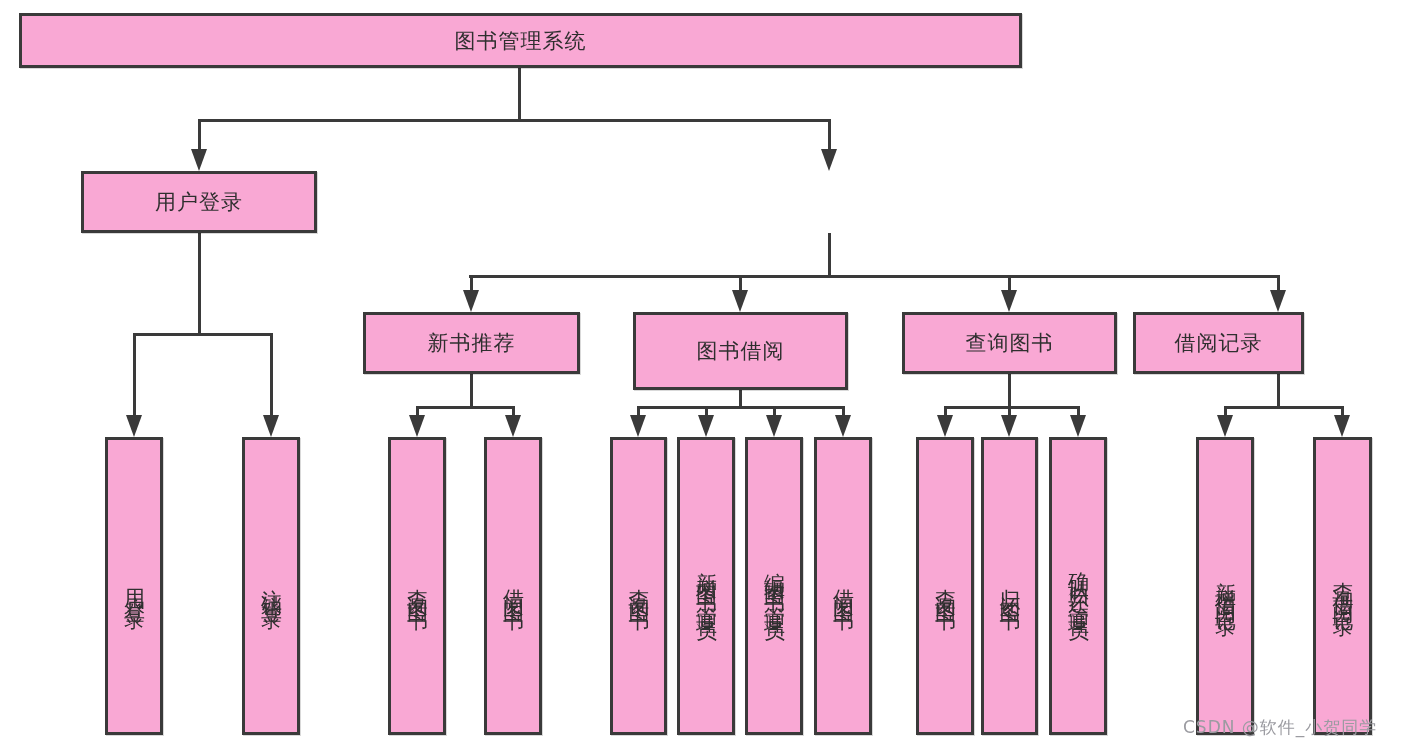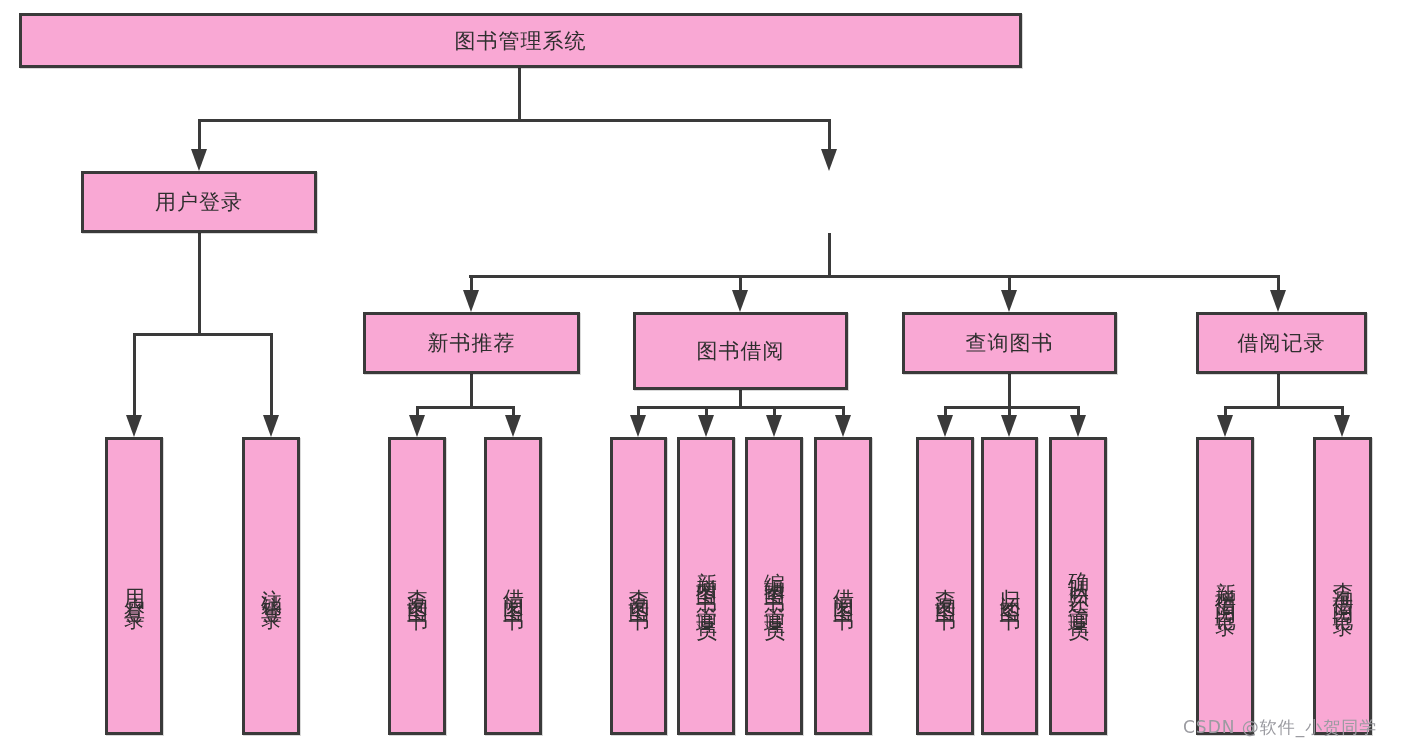--- a/index.html
+++ b/index.html
@@ -25,21 +25,21 @@
 
 <div class="stage">
 
   <div class="box hbox" style="left:19px;top:13px;width:1003px;height:55px">图书管理系统</div>
 
   <div class="box hbox" style="left:81px;top:171px;width:236px;height:62px">用户登录</div>
 
   <div class="box hbox" style="left:363px;top:312px;width:217px;height:62px">新书推荐</div>
   <div class="box hbox" style="left:633px;top:312px;width:215px;height:78px">图书借阅</div>
   <div class="box hbox" style="left:902px;top:312px;width:215px;height:62px">查询图书</div>
-  <div class="box hbox" style="left:1196px;top:312px;width:171px;height:62px">借阅记录</div>
+  <div class="box hbox" style="left:1133px;top:312px;width:171px;height:62px">借阅记录</div>
 
   <div class="box vbox" style="left:105px;top:437px;width:58px;height:298px">用户登录</div>
   <div class="box vbox" style="left:242px;top:437px;width:58px;height:298px">注销登录</div>
 
   <div class="box vbox" style="left:388px;top:437px;width:58px;height:298px">查询图书</div>
   <div class="box vbox" style="left:484px;top:437px;width:58px;height:298px">借阅图书</div>
 
   <div class="box vbox" style="left:610px;top:437px;width:57px;height:298px">查询图书</div>
   <div class="box vbox" style="left:677px;top:437px;width:58px;height:298px">新增图书（管理员）</div>
   <div class="box vbox" style="left:745px;top:437px;width:58px;height:298px">编辑图书（管理员）</div>

